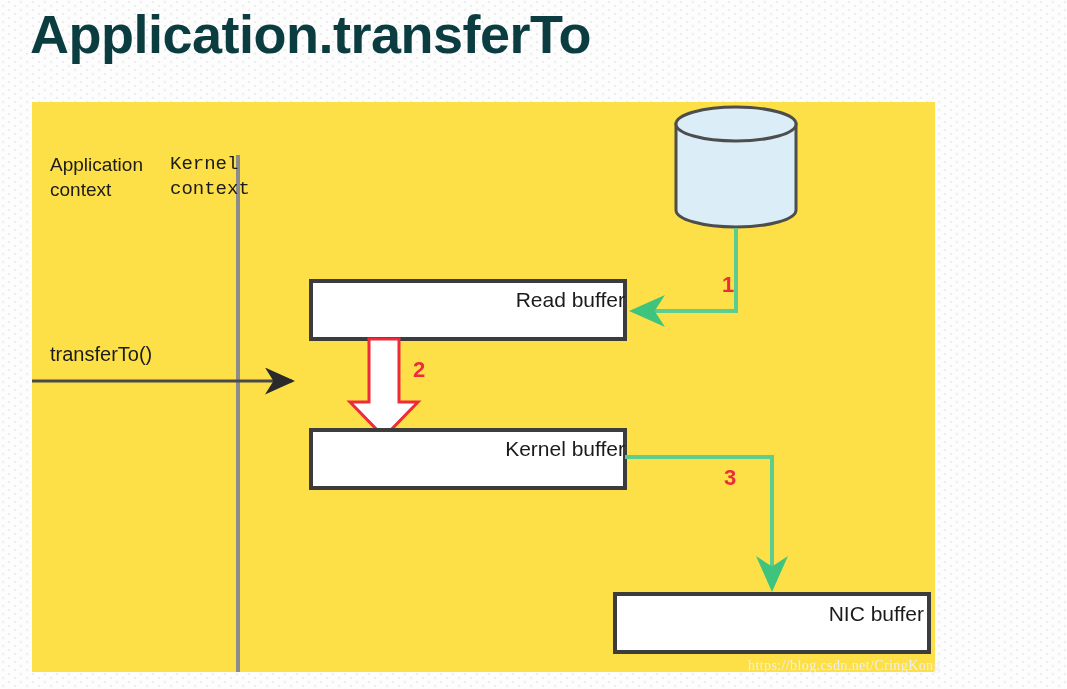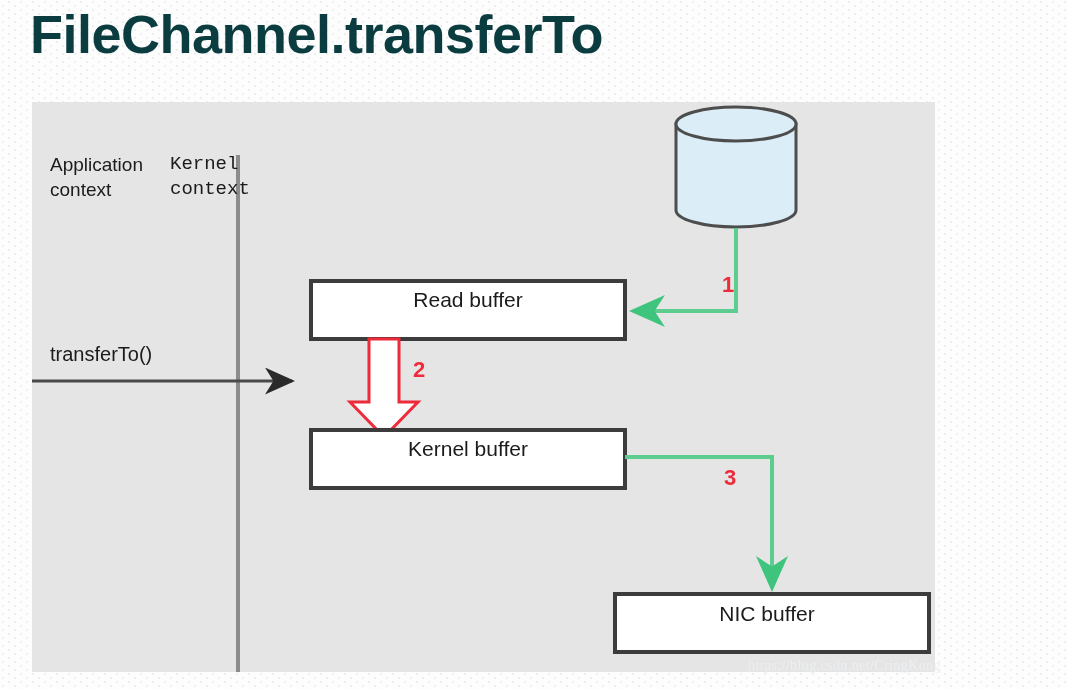--- a/index.html
+++ b/index.html
@@ -28,42 +28,42 @@
     font-weight:bold;
     letter-spacing:-0.5px;
     color:#0b3d40;
     white-space:nowrap;
   }
 
   
   #diagram-panel{
     position:absolute;
     left:32px;top:102px;width:903px;height:570px;
-    background:#e5e5e5;
+    background:#fde047;
   }
 
   #diagram-svg{position:absolute;left:0;top:0;width:903px;height:570px;}
 
   .dtext{
     position:absolute;
     color:#1b1b1b;
     font-size:19px;
     line-height:25px;
     white-space:pre;
   }
   #label-app-context{left:18px;top:50px;}
   #label-kernel-context{left:138px;top:50px;font-family:Liberation Mono, monospace;}
   #label-transferto{left:18px;top:240px;font-size:20px;}
 
   .boxlabel{
     position:absolute;
     color:#1b1b1b;
     font-size:21px;
     white-space:nowrap;
-    text-align:center;
+    text-align:right;
   }
   #label-read-buffer{left:279px;top:186px;width:314px;}
   #label-socket-buffer{left:279px;top:335px;width:314px;}
   #label-nic-buffer{left:578px;top:500px;width:314px;}
 
   .stepnum{
     position:absolute;
     color:#ee2b3b;
     font-size:22px;
     font-weight:bold;
@@ -84,21 +84,21 @@
     z-index:2;
   }
 </style>
 </head>
 <body>
 
 <div id="bg-pattern"></div>
 
 <div id="slide">
 
-  <div id="title">FileChannel.transferTo</div>
+  <div id="title">Application.transferTo</div>
 
   <div id="diagram-panel">
 
     <svg id="diagram-svg" viewBox="0 0 903 570" xmlns="http://www.w3.org/2000/svg">
       <defs>
         <marker id="greenhead" markerWidth="10" markerHeight="10" refX="8" refY="4" orient="auto">
           <path d="M0,0 L9,4 L0,8 L2.6,4 Z" fill="#3fc47e"></path>
         </marker>
         <marker id="blackhead" markerWidth="11" markerHeight="11" refX="9" refY="4.5" orient="auto">
           <path d="M0,0 L10,4.5 L0,9 L2.8,4.5 Z" fill="#2a2a2a"></path>

